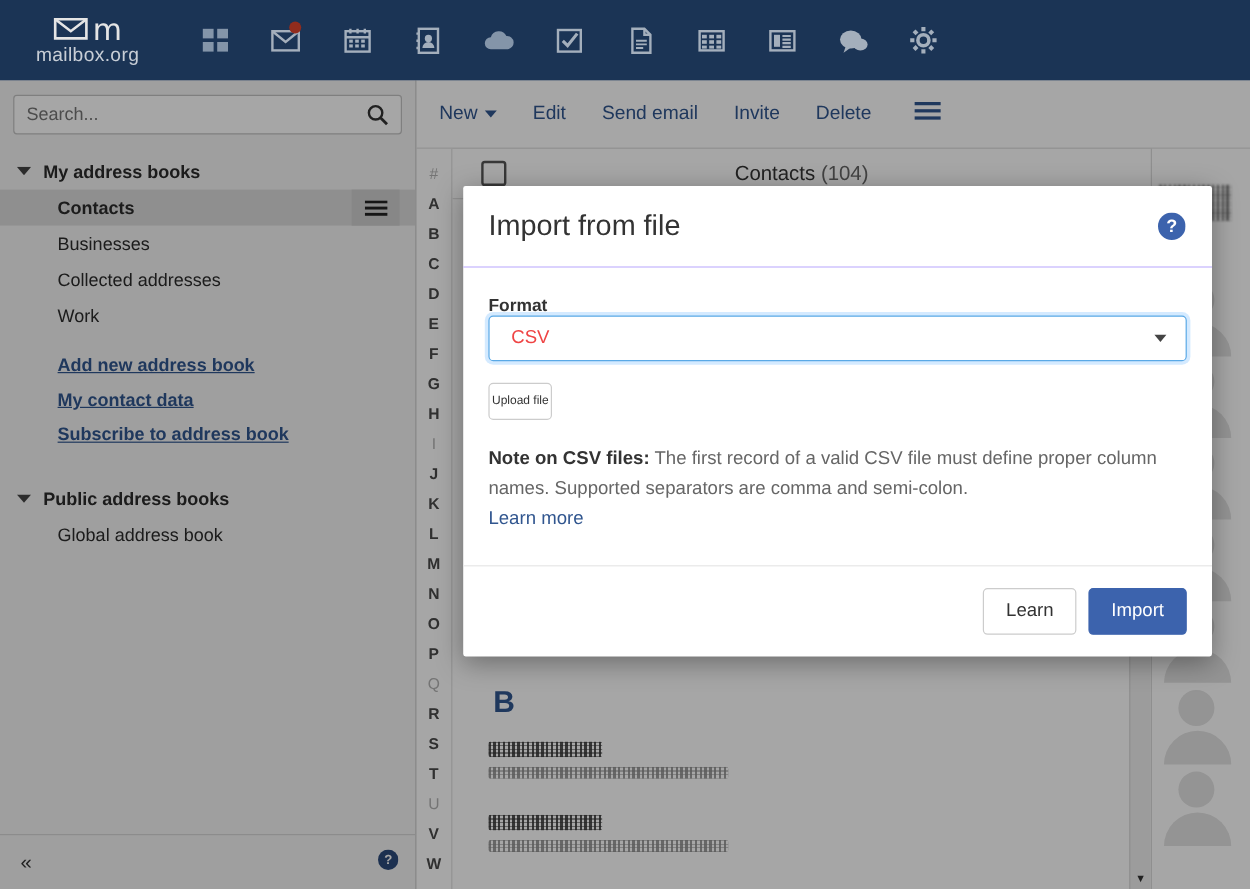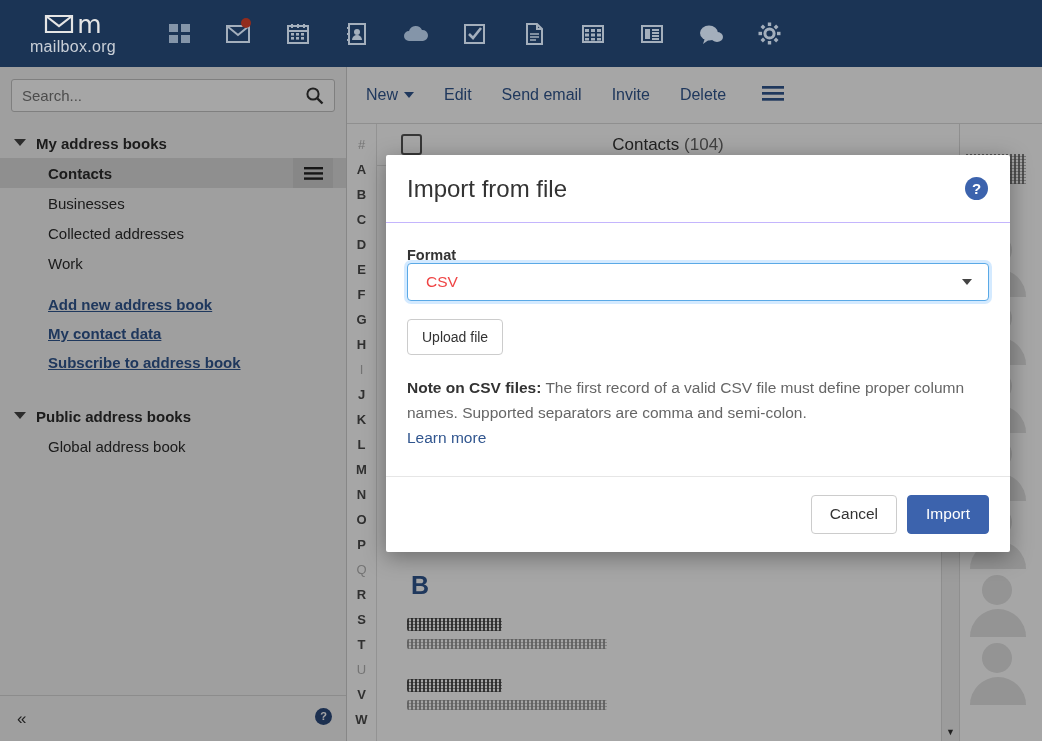--- a/index.html
+++ b/index.html
@@ -425,22 +425,22 @@
     border-left: 5px solid transparent;
     border-right: 5px solid transparent;
     border-top: 6px solid #444;
     margin-right: 16px;
   }
   .upload-btn {
     display: inline-block;
     border: 1px solid #cccccc;
     background: #ffffff;
     border-radius: 4px;
-    padding: 9px 14px;
-    font-size: 14px;
+    padding: 9px 2px;
+    font-size: 10px;
     color: #333;
     cursor: pointer;
     margin-bottom: 20px;
     font-family: "Liberation Sans", sans-serif;
   }
   .note {
     font-size: 15.5px;
     color: #666666;
     line-height: 25px;
     max-width: 575px;
@@ -803,18 +803,18 @@
 
       <button class="upload-btn">Upload file</button>
 
       <div class="note">
         <b>Note on CSV files:</b><span> The first record of a valid CSV file must define proper column names. Supported separators are comma and semi-colon.</span><br>
         <a class="note-link">Learn more</a>
       </div>
     </div>
 
     <div class="modal-footer">
-      <button class="btn btn-cancel">Cancel</button>
+      <button class="btn btn-cancel">Learn</button>
       <button class="btn btn-primary">Import</button>
     </div>
   </div>
 
 </div>
 
 </body></html>

